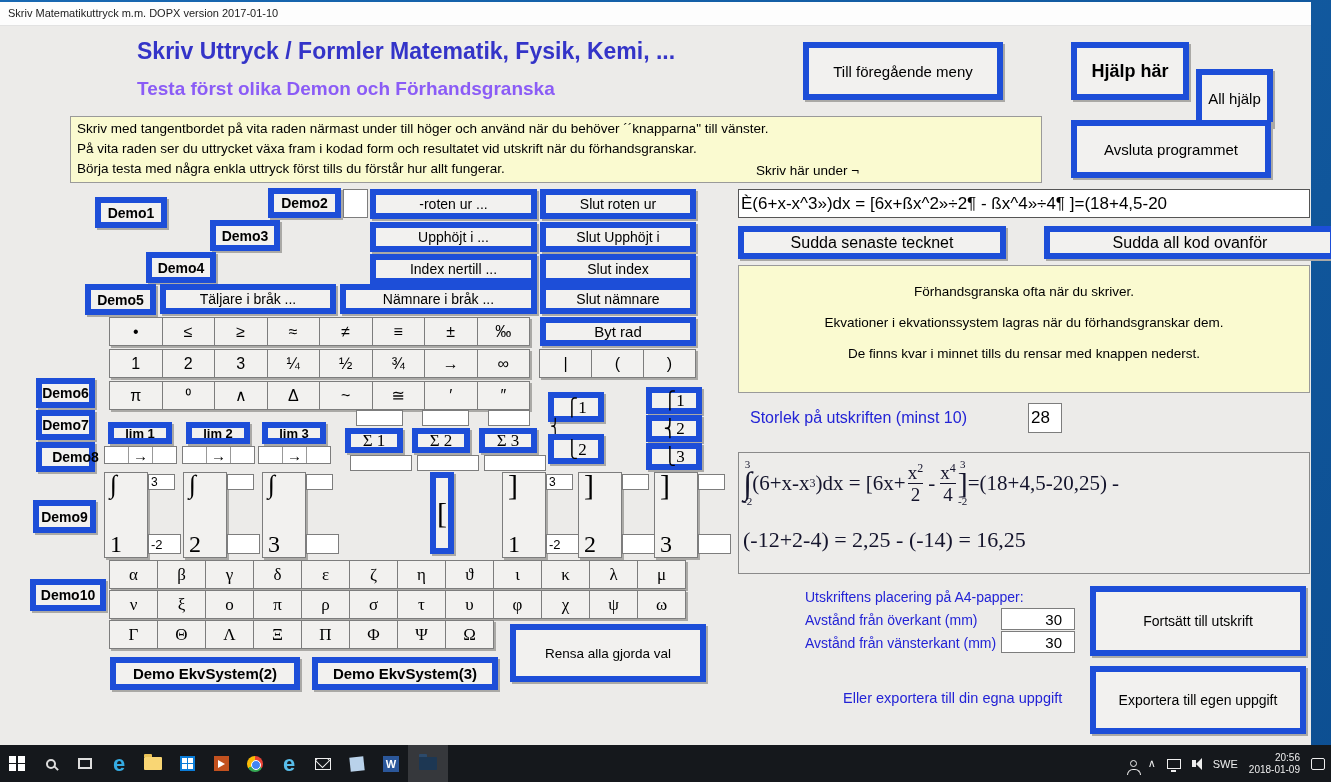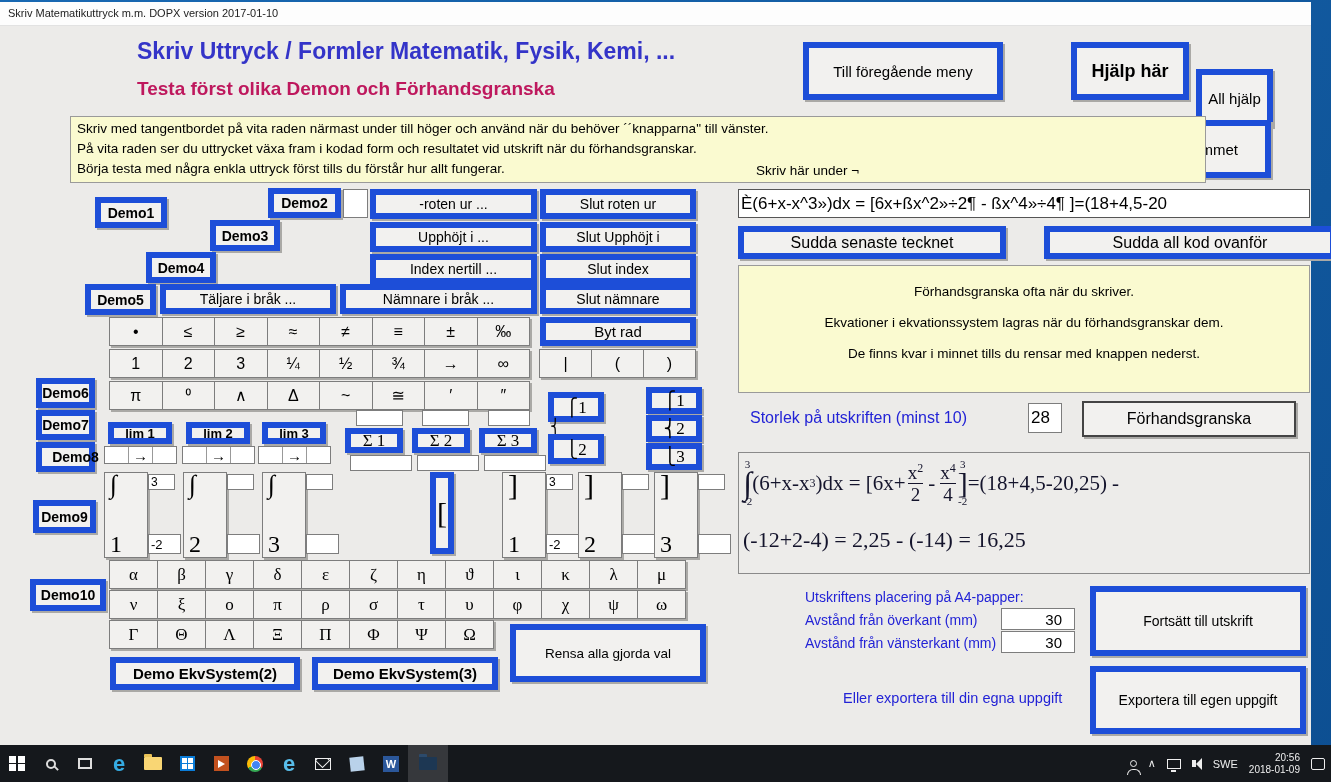--- a/index.html
+++ b/index.html
@@ -5,22 +5,22 @@
   * { margin:0; padding:0; box-sizing:border-box; }
   html,body { width:1331px; height:782px; overflow:hidden; }
   body { background:linear-gradient(135deg,#1868b2,#0d4f92); font-family:"Liberation Sans",sans-serif; position:relative; }
   .window { position:absolute; left:0; top:2px; width:1311px; height:743px; background:#ecebe9; }
   .titlebar { position:absolute; left:0; top:0; width:100%; height:24px; background:#fdfdfd; border-bottom:1px solid #e2e2e2; }
   .titlebar span { position:absolute; left:8px; top:5px; font-size:11px; color:#222; }
   .btn { position:absolute; background:#f2f1ef; border:6px solid #1d4ed8; box-shadow:2px 2px 0 #aaa9a6; display:flex; align-items:center; justify-content:center; color:#000; text-align:center; }
   .tbox { position:absolute; background:#ffffff; border:1px solid #7d7d7d; font-size:13px; display:flex; align-items:center; padding:4px 2px; }
   input.tbox { display:block; font-family:"Liberation Sans",sans-serif; }
   .h-title { position:absolute; left:137px; top:36px; font-size:23px; color:#3434c8; font-weight:bold; }
-  .h-sub { position:absolute; left:137px; top:76px; font-size:19px; color:#be185d; font-weight:bold; }
-  .infobox { position:absolute; left:70px; top:114px; width:1136px; height:67px; background:#fafad0; border:1px solid #9a9a9a; font-size:13.5px; color:#000; padding:2px 6px; line-height:20px; }
+  .h-sub { position:absolute; left:137px; top:76px; font-size:19px; color:#8b5cf6; font-weight:bold; }
+  .infobox { position:absolute; left:70px; top:114px; width:972px; height:67px; background:#fafad0; border:1px solid #9a9a9a; font-size:13.5px; color:#000; padding:2px 6px; line-height:20px; }
   .write-here { position:absolute; left:685px; top:44px; font-size:13.5px; }
   .ybox2 { position:absolute; left:738px; top:263px; width:572px; height:128px; background:#fafad0; border:1px solid #9a9a9a; font-size:13.5px; text-align:center; padding-top:18px; }
   .ybox2 div { margin-bottom:16px; }
   .demo { font-weight:bold; font-size:14px; }
   .fn { font-size:14px; }
   .symrow { position:absolute; display:flex; }
   .sym-cell { width:53.5px; height:29px; margin-left:-1px; background:#f2f1ef; border:1px solid #7d7d7d; box-shadow:2px 2px 0 #aaa9a6; display:flex; align-items:center; justify-content:center; font-size:16px; }
   .greekrow { position:absolute; display:flex; }
   .greek-cell { width:49px; height:29px; margin-left:-1px; background:#f2f1ef; border:1px solid #7d7d7d; box-shadow:2px 2px 0 #aaa9a6; display:flex; align-items:center; justify-content:center; font-size:17px; font-family:"Liberation Serif",serif; }
   .lim-strip { position:absolute; height:18px; display:flex; align-items:center; background:#fff; border:1px solid #7d7d7d; }
@@ -301,21 +301,20 @@
   <div class="btn" style="left:1044px;top:224px;width:292px;height:33px;font-size:16px;">Sudda all kod ovanför</div>
 
   <div class="ybox2">
     <div>Förhandsgranska ofta när du skriver.</div>
     <div>Ekvationer i ekvationssystem lagras när du förhandsgranskar dem.</div>
     <div>De finns kvar i minnet tills du rensar med knappen nederst.</div>
   </div>
 
   <div class="blue" style="position:absolute;left:750px;top:407px;font-size:16px;">Storlek på utskriften (minst 10)</div>
   <input class="tbox" style="left: 1028px; top: 401px; width: 34px; height: 30px; font-size: 17px;" value="28">
-  <div class="btn" style="left:1082px;top:399px;width:214px;height:36px;font-size:16px;border:2px solid #444;">Förhandsgranska</div>
 
   <div style="position:absolute;left:738px;top:450px;width:572px;height:122px;background:#edecea;border:1px solid #8a8a8a;padding:6px 4px;">
     <div class="math" style="display:flex;align-items:center;font-size:21px;">
       <span class="mstack">
         <span>3</span>
         <span class="big">∫</span>
         <span>-2</span>
       </span>
         <span>(6+x-x</span>
         <sup class="msup">3</sup>

